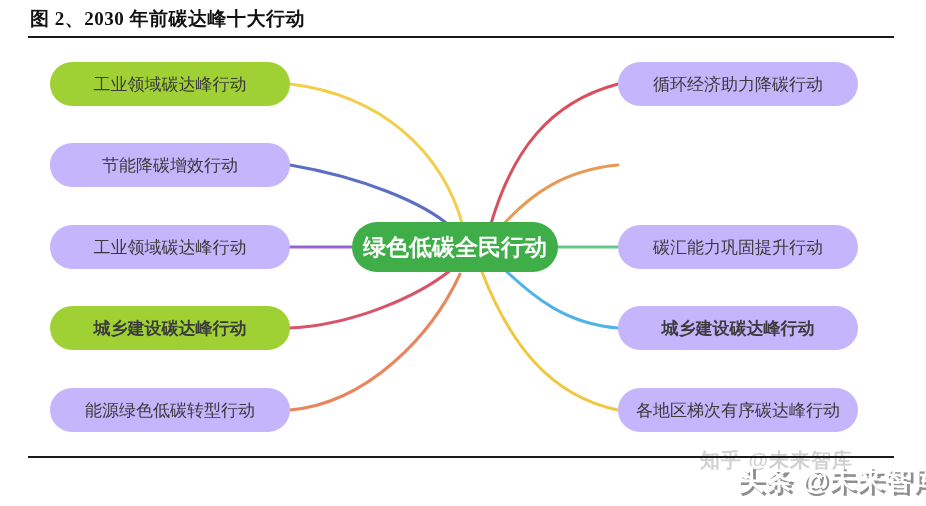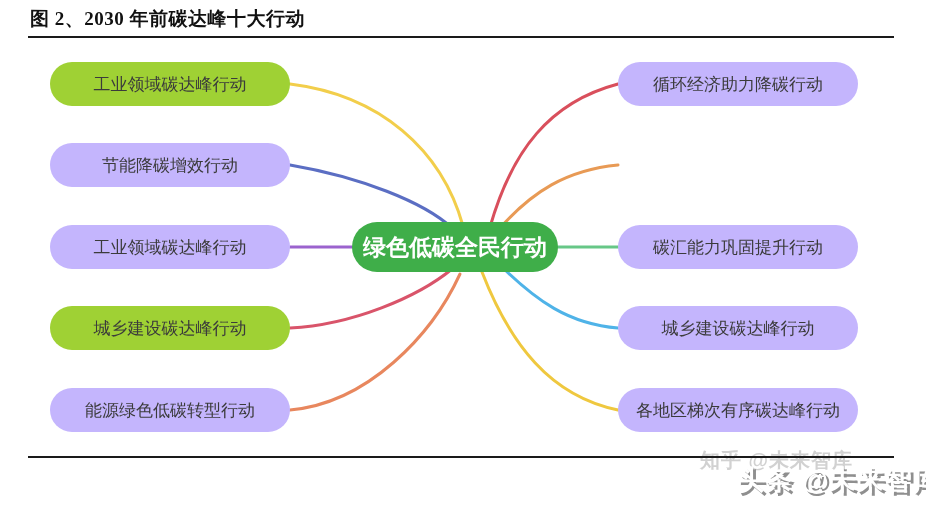--- a/index.html
+++ b/index.html
@@ -21,21 +21,21 @@
   svg.edges path{fill:none;stroke-width:3;stroke-linecap:round;}
   
   .node{
     position:absolute;display:flex;align-items:center;justify-content:center;
     width:240px;height:44px;border-radius:22px;background:#c4b5fd;
     color:#3B3B3B;font-size:17px;z-index:2;white-space:nowrap;
   }
   .node.highlight{background:#9FD134;}
   .node.l{left:50px;}
   .node.r{left:618px;}
-  .row1{top:62px;} .row2{top:143px;} .row3{top:225px;} .row4{top:306px;} .row5{top:388px;}
+  .row1{top:62px;} .row2{top:143px;} .row3{top:225px;} .row4{top:306px;font-weight:bold;} .row5{top:388px;}
   .node.center{
     left:352px;top:222px;width:206px;height:50px;border-radius:26px;
     background:#3FAE49;color:#ffffff;font-size:23px;font-weight:bold;z-index:2;
   }
   
   .source{
     position:absolute;left:36px;top:461px;z-index:4;
     font-family:"Liberation Serif","DejaVu Serif",serif;
     font-weight:bold;font-size:16px;color:#1d1d1d;letter-spacing:1px;
   }

